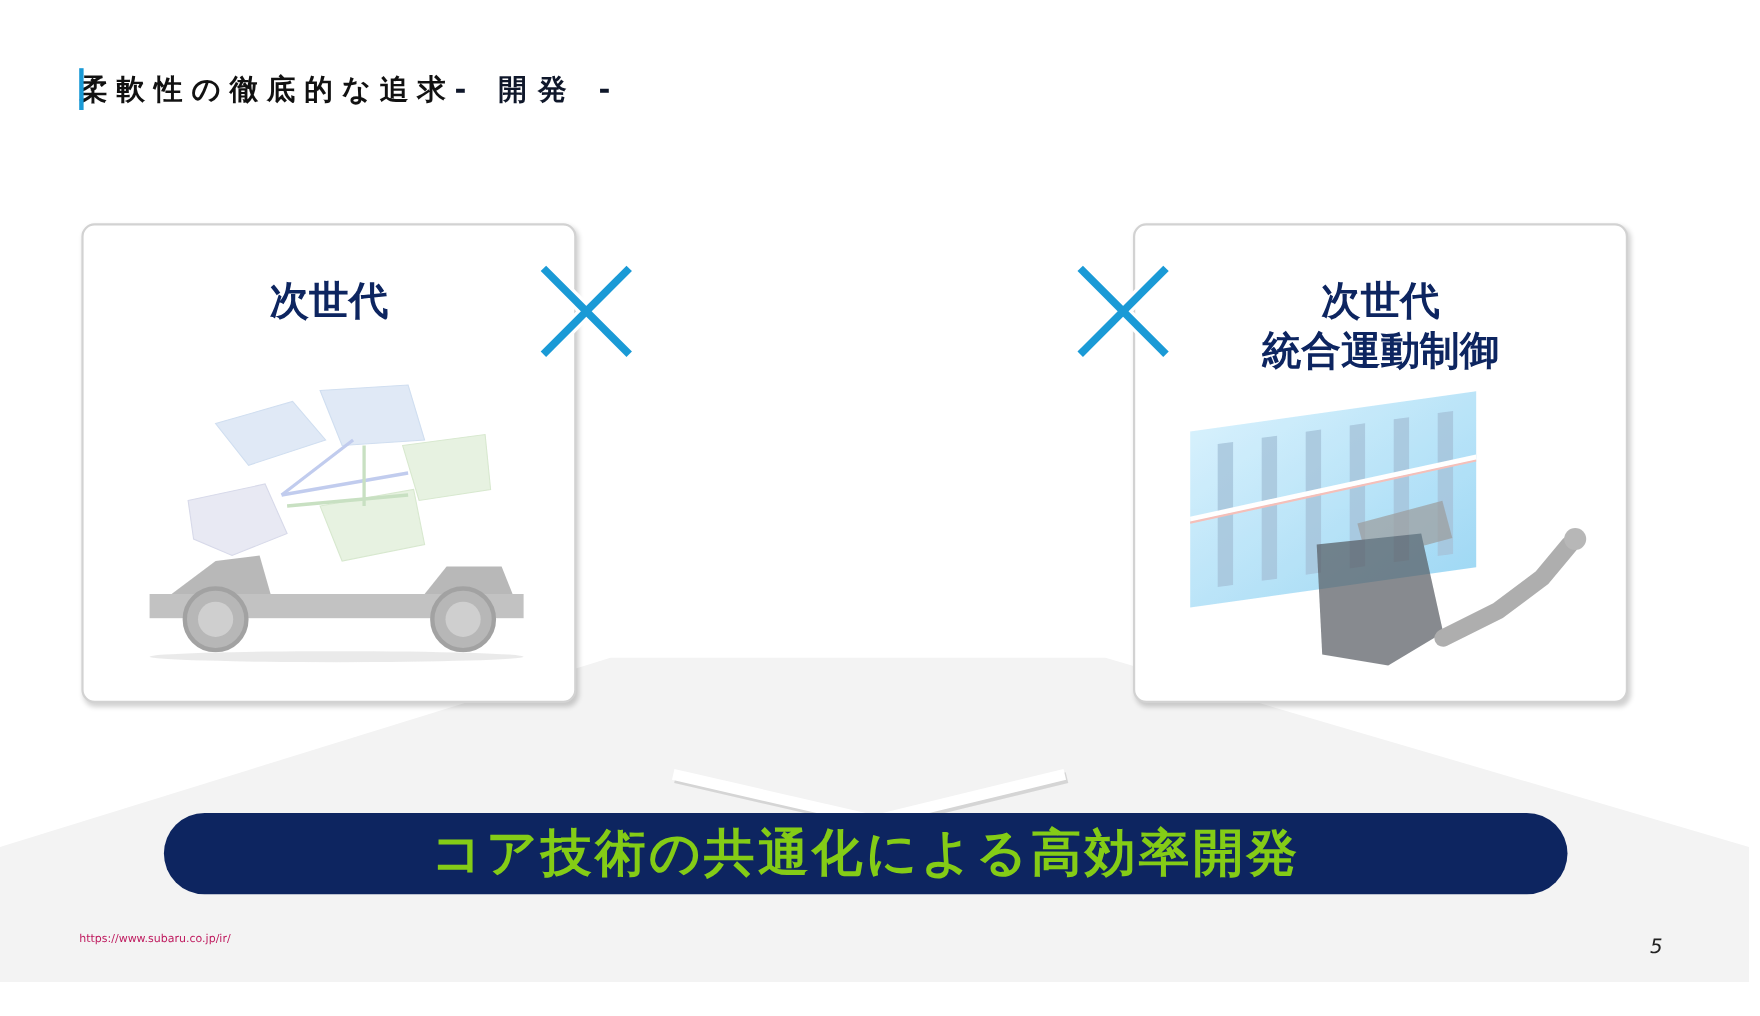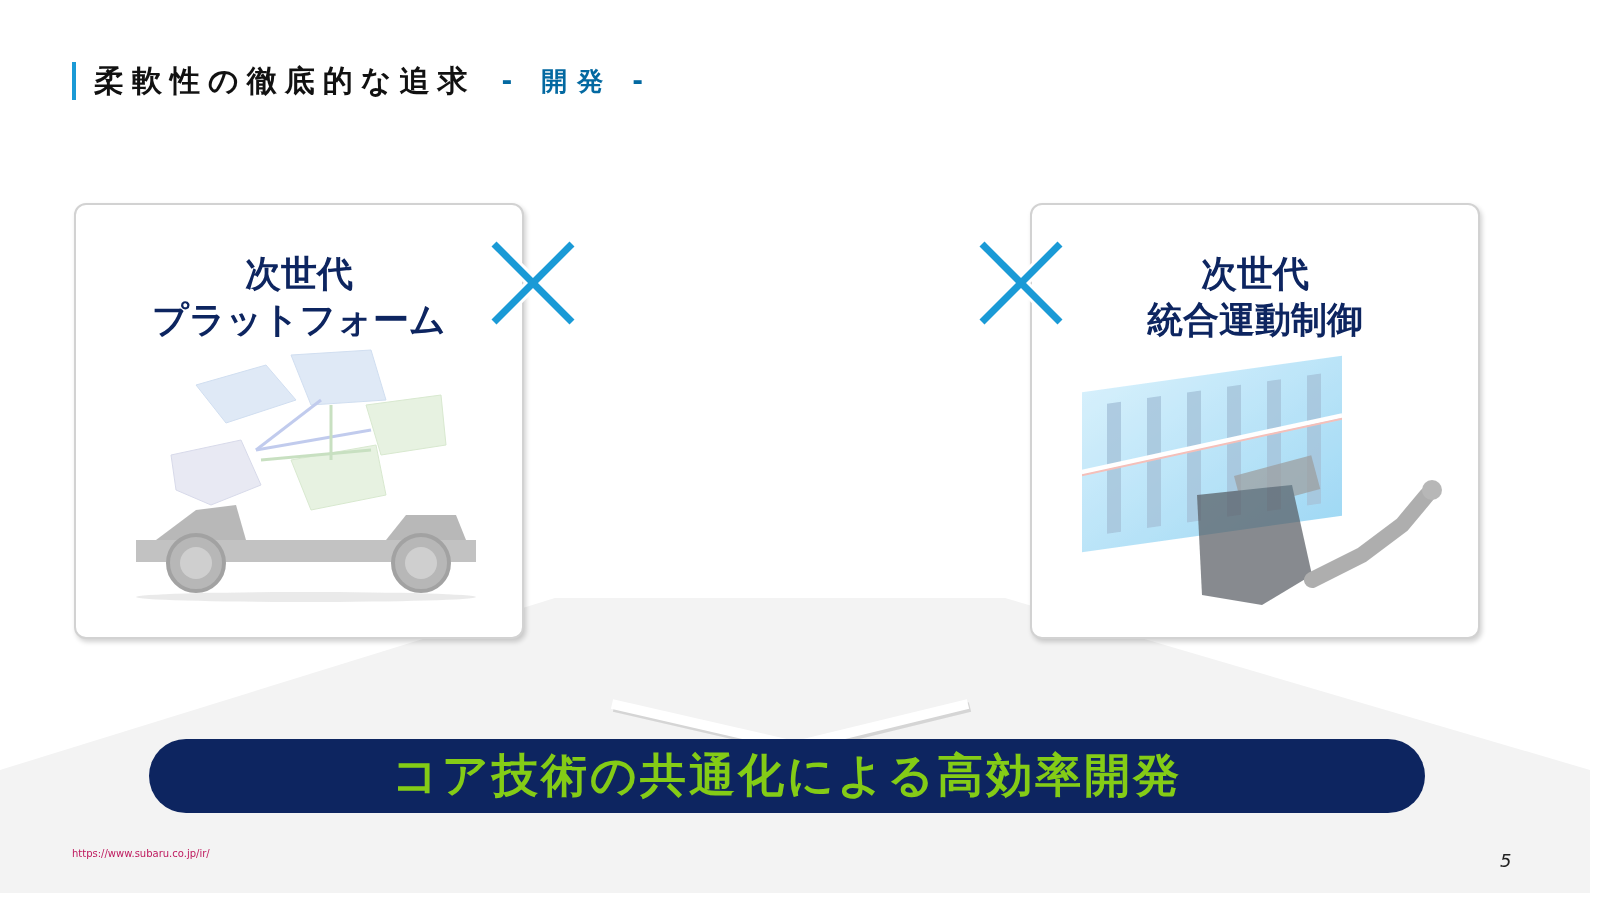--- a/index.html
+++ b/index.html
@@ -2,22 +2,22 @@
 <html><head>
 <meta charset="utf-8">
 <style>
   html, body { margin:0; padding:0; }
   body { width:1600px; height:924px; background:#ffffff; position:relative; overflow:hidden;
          font-family:"DejaVu Sans", "Liberation Sans", sans-serif; }
   .slide { position:absolute; left:0; top:0; width:1590px; height:893px; background:#ffffff; overflow:hidden; }
   .bg-trap { position:absolute; left:0; top:0; width:1590px; height:893px; }
   .title-wrap { position:absolute; left:72px; top:62px; height:38px; display:flex; align-items:center; }
   .title-bar { position:absolute; left:0; top:0; width:4px; height:38px; background:#1a9ad6; }
-  .title-main { margin-left:22px; font-size:30px; font-weight:bold; color:#111; letter-spacing:8px; }
-  .title-sub { margin-left:26px; font-size:26px; font-weight:bold; color:#0369a1; letter-spacing:10px; }
+  .title-main { font-size:26px; font-weight:bold; color:#111; letter-spacing:8px; }
+  .title-sub { font-size:26px; font-weight:bold; color:#0f172a; letter-spacing:10px; }
 
   .card { position:absolute; background:#ffffff; border:2px solid #d2d2d2; border-radius:12px;
           box-shadow:2px 3px 5px rgba(0,0,0,0.18); overflow:hidden; }
   .card.left { left:74px; top:203px; width:446px; height:432px; }
   .card.right { left:1030px; top:203px; width:446px; height:432px; }
   .card.center { left:555px; top:156px; width:447px; height:515px; background:#f1f8fb;
                  border:3px solid #78a9c4; box-shadow:2px 3px 6px rgba(0,0,0,0.2); }
 
   .card-head { position:absolute; left:0; right:0; text-align:center; color:#0d2560; font-weight:bold;
                font-size:36px; line-height:46px; }
@@ -49,21 +49,20 @@
 
   <div class="title-wrap">
     <div class="title-bar"></div>
     <span class="title-main">柔軟性の徹底的な追求</span>
     <span class="title-sub">- 開発 -</span>
   </div>
 
   <div class="card left">
     <div class="card-head">
       <div>次世代</div>
-      <div>プラットフォーム</div>
     </div>
     <svg class="illus" style="left:40px;top:140px;width:380px;height:270px;" viewBox="0 0 380 270">
       <g opacity="0.55">
         <polygon points="80,40 150,20 180,55 110,78" fill="#c6d8ef" stroke="#aac3e4"></polygon>
         <polygon points="175,10 255,5 270,55 195,60" fill="#c6d8ef" stroke="#aac3e4"></polygon>
         <polygon points="250,60 325,50 330,100 265,110" fill="#d4e8c9" stroke="#b8d6a8"></polygon>
         <polygon points="175,115 260,100 270,150 195,165" fill="#d4e8c9" stroke="#b8d6a8"></polygon>
         <polygon points="55,110 125,95 145,140 95,160 60,145" fill="#d6d8ea" stroke="#b7bbd8"></polygon>
         <line x1="140" y1="105" x2="205" y2="55" stroke="#8fa2e0" stroke-width="3"></line>
         <line x1="140" y1="105" x2="255" y2="85" stroke="#8fa2e0" stroke-width="3"></line>

